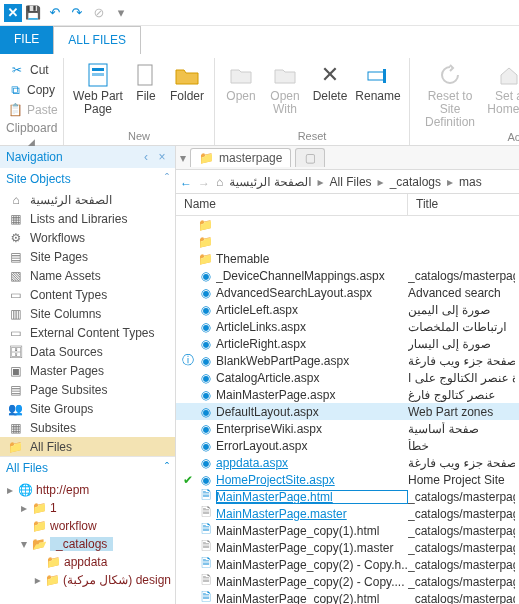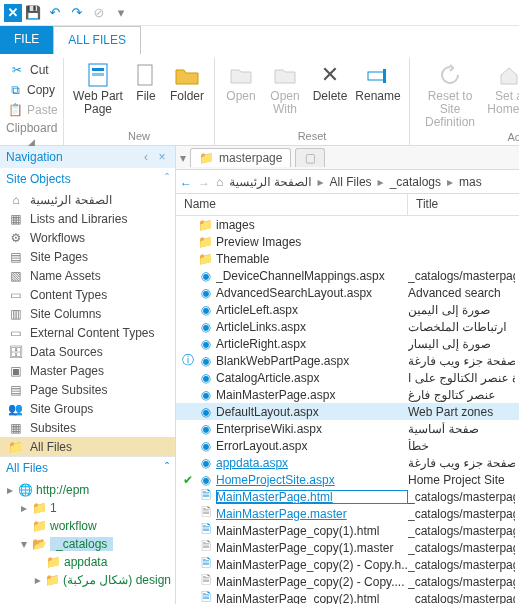--- a/index.html
+++ b/index.html
@@ -29,21 +29,21 @@
 .sec-hd .chev{margin-left:auto;color:#6fa8d8}
 .so-list{flex:0 0 auto}
 .so-item{display:flex;align-items:center;gap:6px;padding:2px 6px 2px 8px;height:19px;color:#444}
 .so-item .ii{width:16px;text-align:center;color:#777}
 .so-item.sel{background:#f3e3b3}
 .af-hd{color:#0c8bd6;padding:4px 6px;display:flex;border-top:1px solid #e5e5e5}
 .tree{padding:2px 4px;overflow:hidden}
 .tn{display:flex;align-items:center;gap:2px;height:18px;white-space:nowrap}
 .tw{width:12px;text-align:center;color:#888}
 .tf{width:16px;text-align:center}
-.tl{color:#15803d}
+.tl{color:#7f1d1d}
 .indent1{padding-left:14px}
 .indent2{padding-left:28px}
 .sel-tree{background:#bde0f2}
 .right{flex:1;display:flex;flex-direction:column;overflow:hidden}
 .path-tabs{display:flex;align-items:center;height:24px;background:#f7f7f7;border-bottom:1px solid #dcdcdc;padding-left:4px;gap:4px}
 .ptab{display:flex;align-items:center;gap:4px;padding:2px 8px;border:1px solid #c6c6c6;border-bottom:none;background:#fff;border-radius:3px 3px 0 0;color:#555}
 .ptab .tf{color:#e8b64a}
 .ptab.blank{background:#eee;width:30px;justify-content:center;color:#aaa}
 .crumb{display:flex;align-items:center;height:24px;gap:6px;padding:0 4px;border-bottom:1px solid #dcdcdc;color:#444}
 .crumb .cb{color:#0c8bd6}
@@ -323,27 +323,25 @@
    <span>mas</span>
   </div>
   <div class="cols">
    <div class="c1">Name</div>
    <div class="c2">Title</div>
   </div>
   <div class="flist" id="flist">
         <div class="fr">
           <span class="mk"></span>
           <span class="fic"><span style="color:#e8b64a">📁</span></span>
-          <span class="fn">images</span>
           <span class="ft"></span>
         </div>
         <div class="fr">
           <span class="mk"></span>
           <span class="fic"><span style="color:#e8b64a">📁</span></span>
-          <span class="fn">Preview Images</span>
           <span class="ft"></span>
         </div>
         <div class="fr">
           <span class="mk"></span>
           <span class="fic"><span style="color:#e8b64a">📁</span></span>
           <span class="fn">Themable</span>
           <span class="ft"></span>
         </div>
         <div class="fr">
           <span class="mk"></span>

